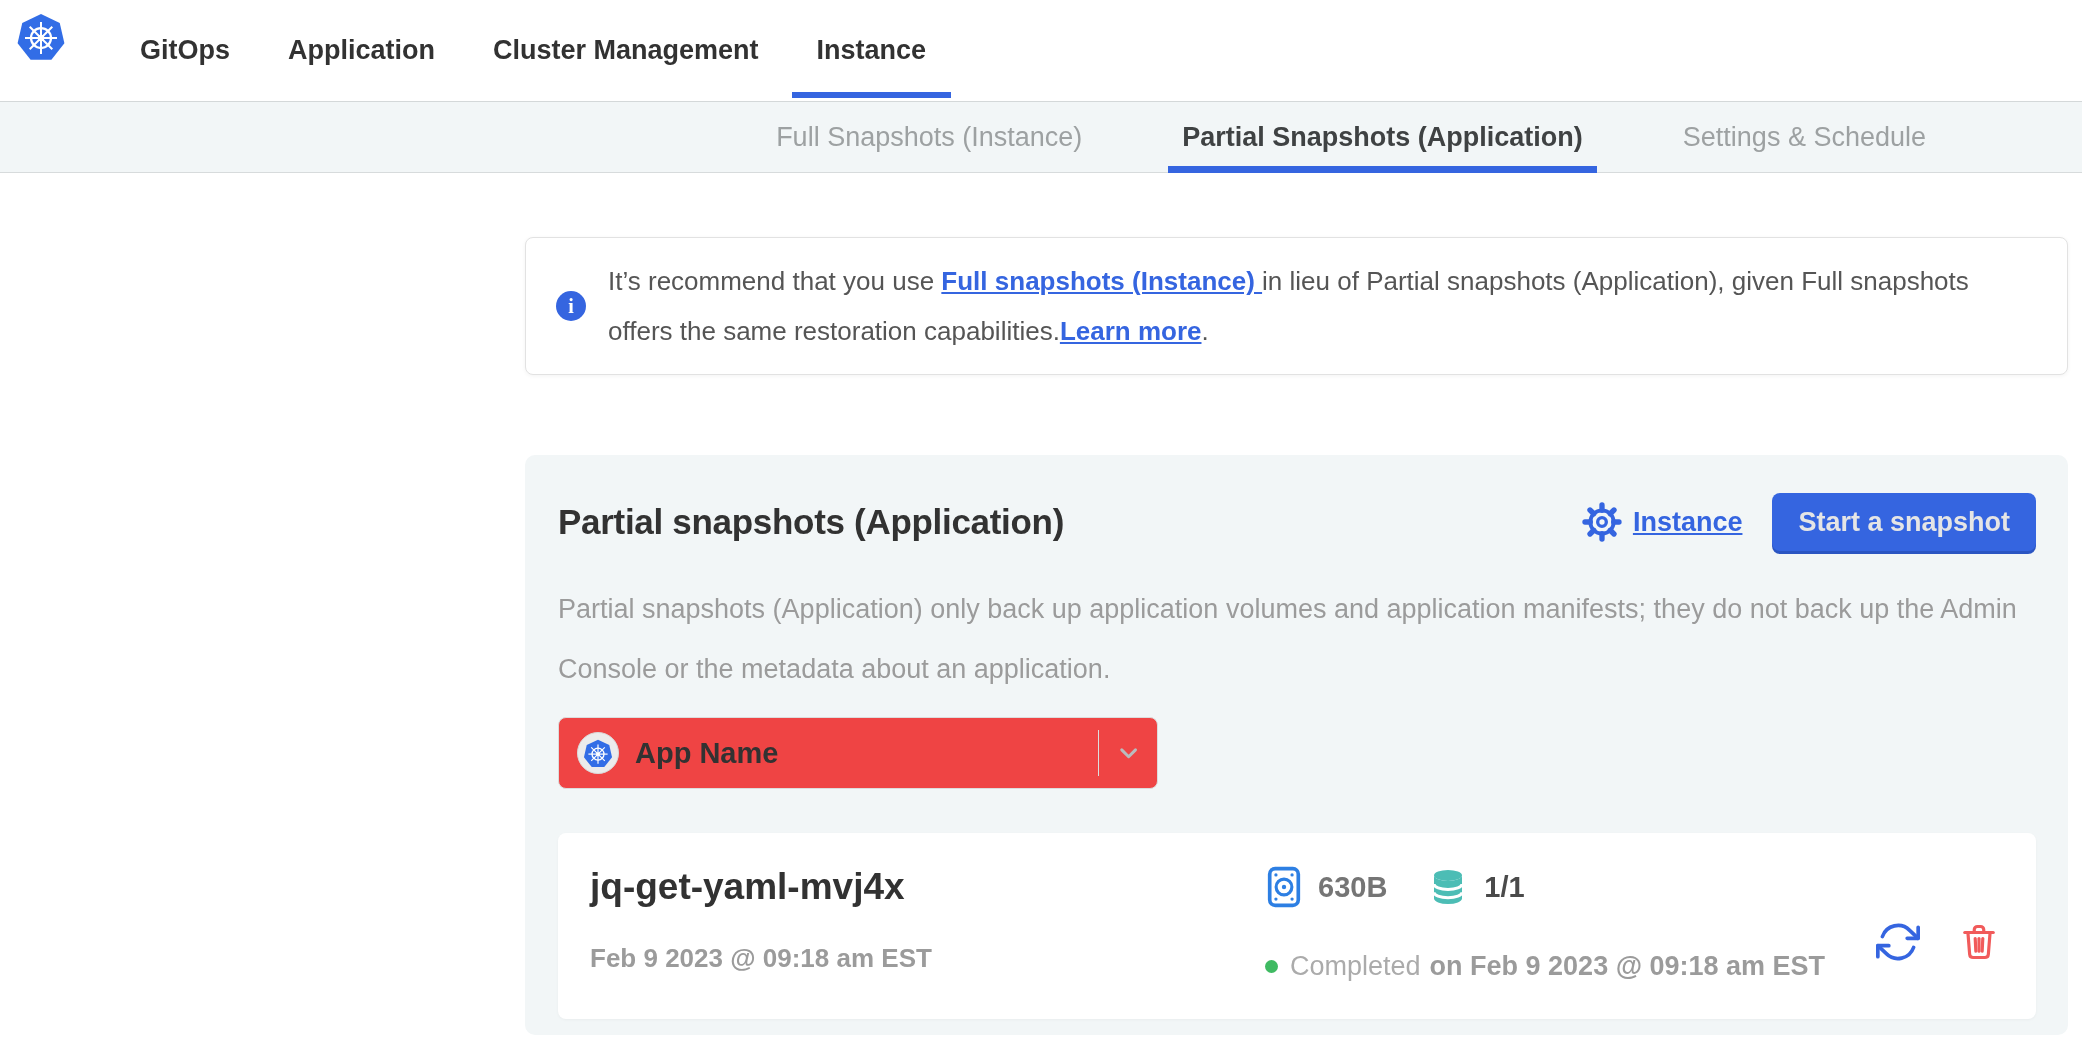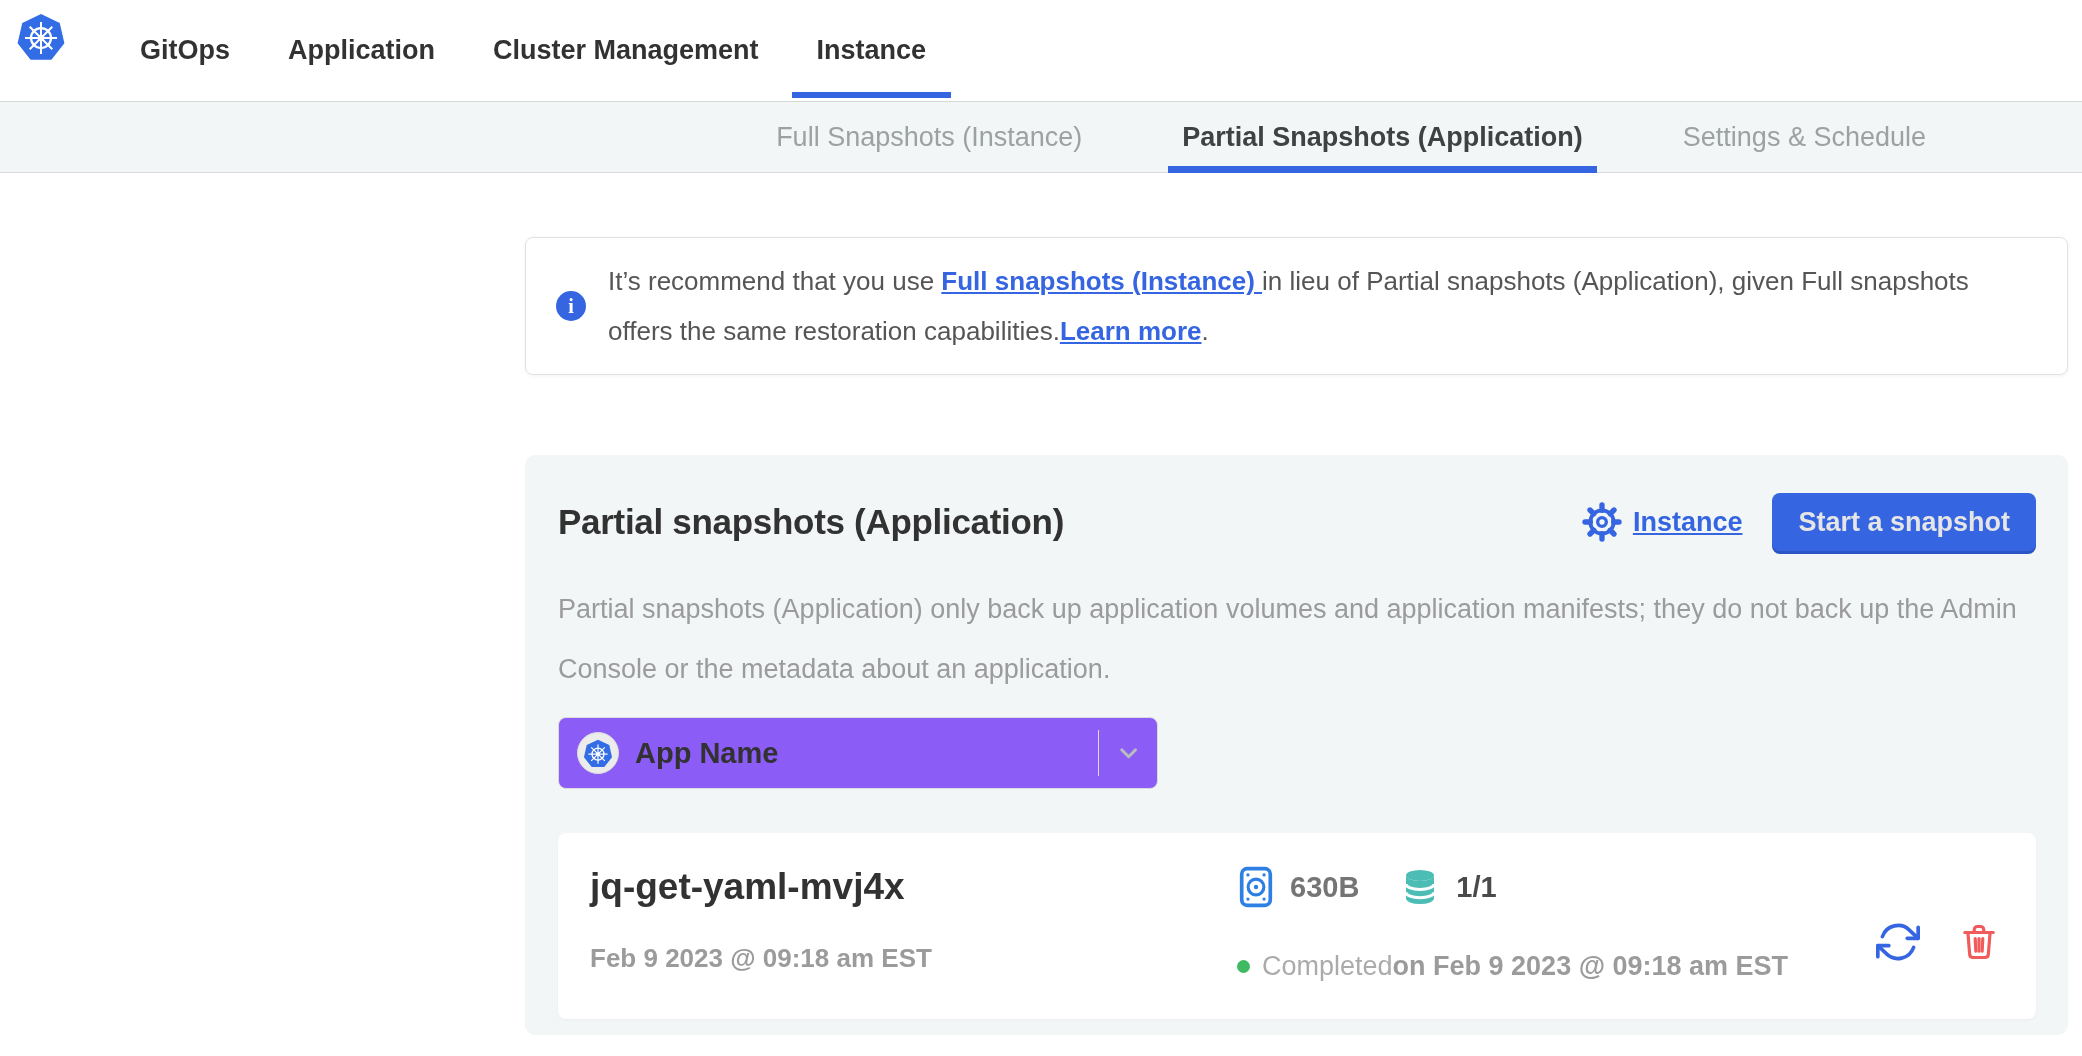--- a/index.html
+++ b/index.html
@@ -45,48 +45,48 @@
   .header-right { margin-left:auto; display:flex; align-items:center; gap:30px; }
   .settings-link { display:flex; align-items:center; gap:11px; cursor:pointer; }
   .settings-label { color:#3565e0; font-weight:700; font-size:27px; text-decoration:underline; }
   .start-btn { height:58px; padding:0 26px; background:#3565e0; color:#e5e5e5;
     font-family:"Liberation Sans", sans-serif; font-size:27px; font-weight:700;
     border:none; border-radius:8px; box-shadow:0 3px 0 #2b55c2; cursor:pointer; }
 
   .description { margin-top:28px; width:1490px; font-size:27px; line-height:60px;
     color:#9b9b9b; }
 
-  .app-select { margin-top:18px; width:600px; height:72px; background:#8b5cf6;
+  .app-select { margin-top:18px; width:600px; height:72px; background:#ef4444;
     border:1px solid #dcdcdc; border-radius:8px; display:flex; align-items:center;
     cursor:pointer; }
   .k8s-badge { margin-left:18px; width:42px; height:42px; border-radius:50%;
     background:#ececec; border:1px solid #dadada; display:flex; align-items:center;
     justify-content:center; }
   .select-value { margin-left:16px; font-size:29px; font-weight:700; color:#323232; }
   .select-sep { margin-left:auto; width:1px; height:46px; background:#dddddd; }
   .select-caret { width:58px; height:100%; display:flex; align-items:center;
     justify-content:center; }
 
   
   .row-card { margin-top:44px; background:#fff; border-radius:8px; height:186px;
     display:flex; align-items:flex-start; padding:32px 38px 0 32px;
-    box-shadow:0 1px 3px rgba(0,0,0,0.04); }
+    box-shadow:0 1px 3px rgba(0,0,0,0.04);gap:28px; }
   .row-left { width:647px; }
   .row-title { font-size:37px; font-weight:700; color:#323232; line-height:44px; }
   .row-date { margin-top:34px; font-size:26px; font-weight:700; color:#9b9b9b; }
   .row-mid { flex:1; }
   .row-stats { display:flex; align-items:center; height:44px; }
   .stat { display:flex; align-items:center; gap:15px; }
   .stat.size { margin-right:40px; }
   .stat-size-text { font-size:29px; font-weight:700; color:#757575; }
   .stat-vol-text { font-size:29px; font-weight:700; color:#4a4a4a; }
   .row-status { margin-top:42px; display:flex; align-items:center; font-size:27px; }
   .status-dot { width:13px; height:13px; border-radius:50%; background:#3fba62;
     margin-right:12px; }
-  .status-label { color:#ababab; }
+  .status-label { color:#ababab; margin-right:9px; }
   .status-detail { color:#9b9b9b; font-weight:700; }
   .row-actions { align-self:center; display:flex; align-items:center; gap:40px; }
   .icon-btn { background:none; border:none; cursor:pointer; padding:0; line-height:0; }
 </style>
 </head>
 <body>
 
 <div class="app">
 
   <div class="topnav">

